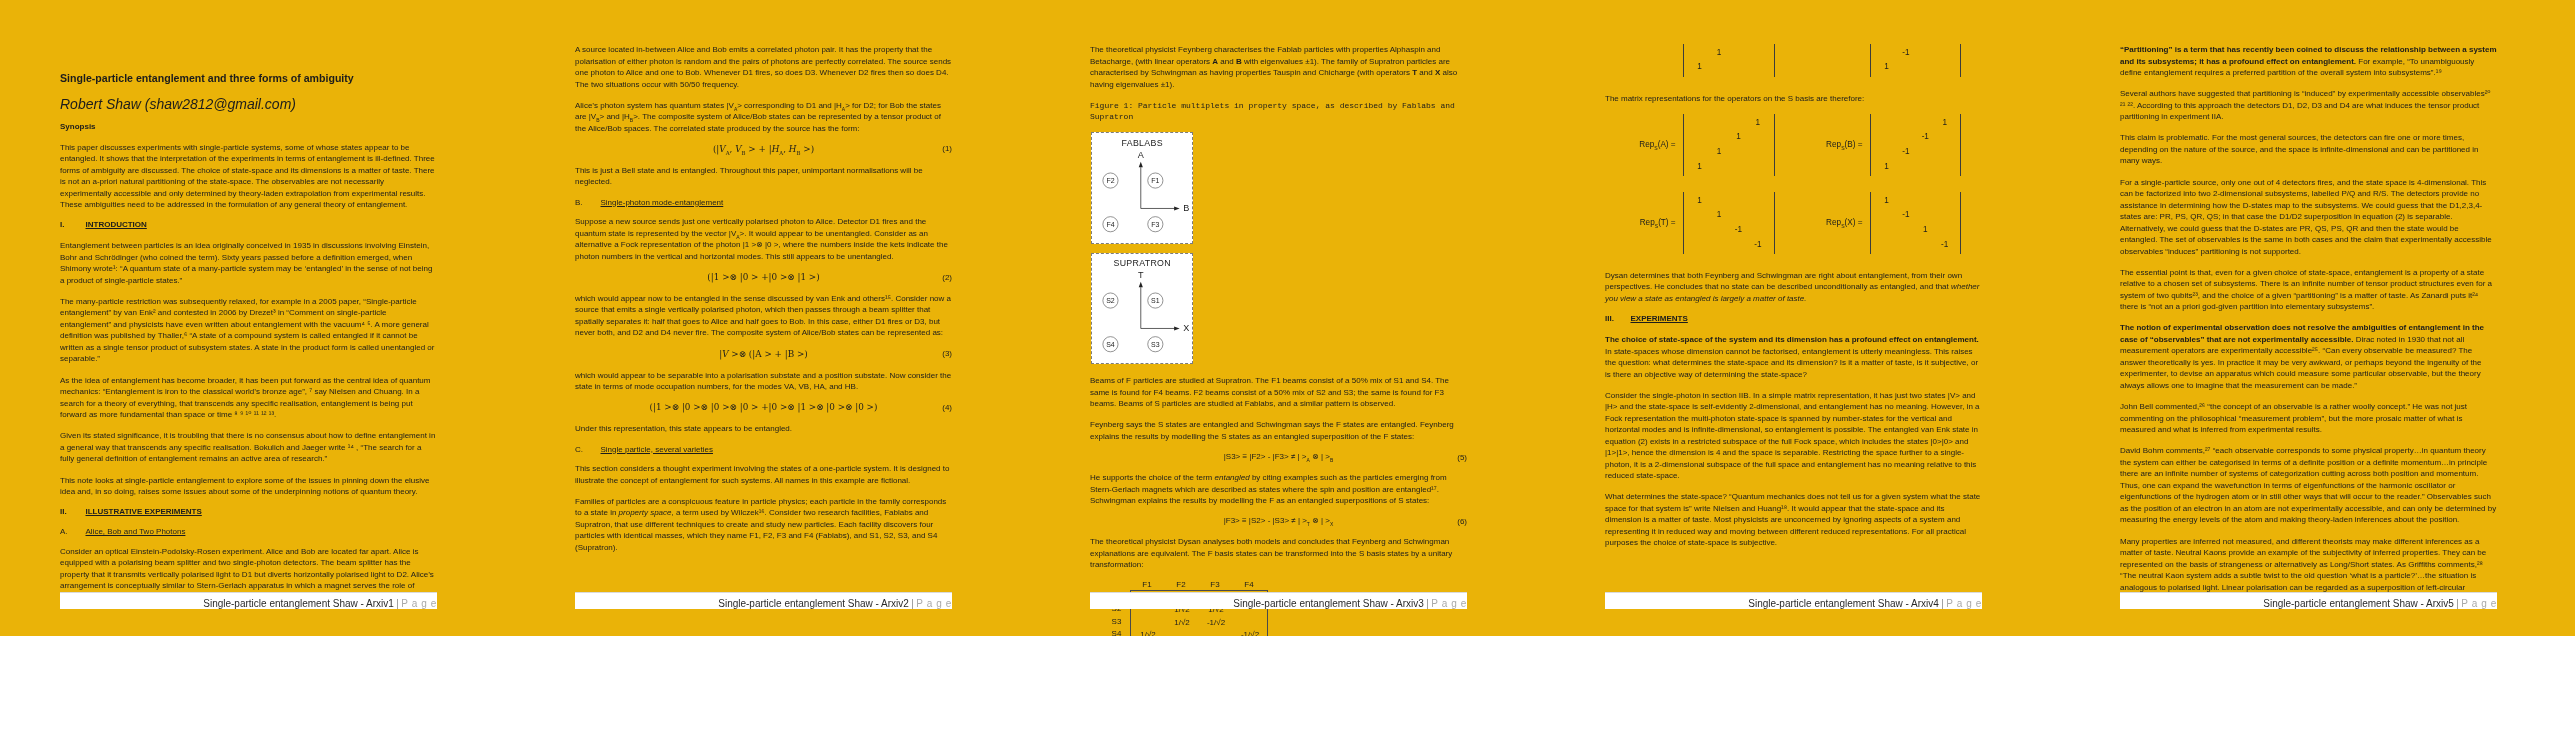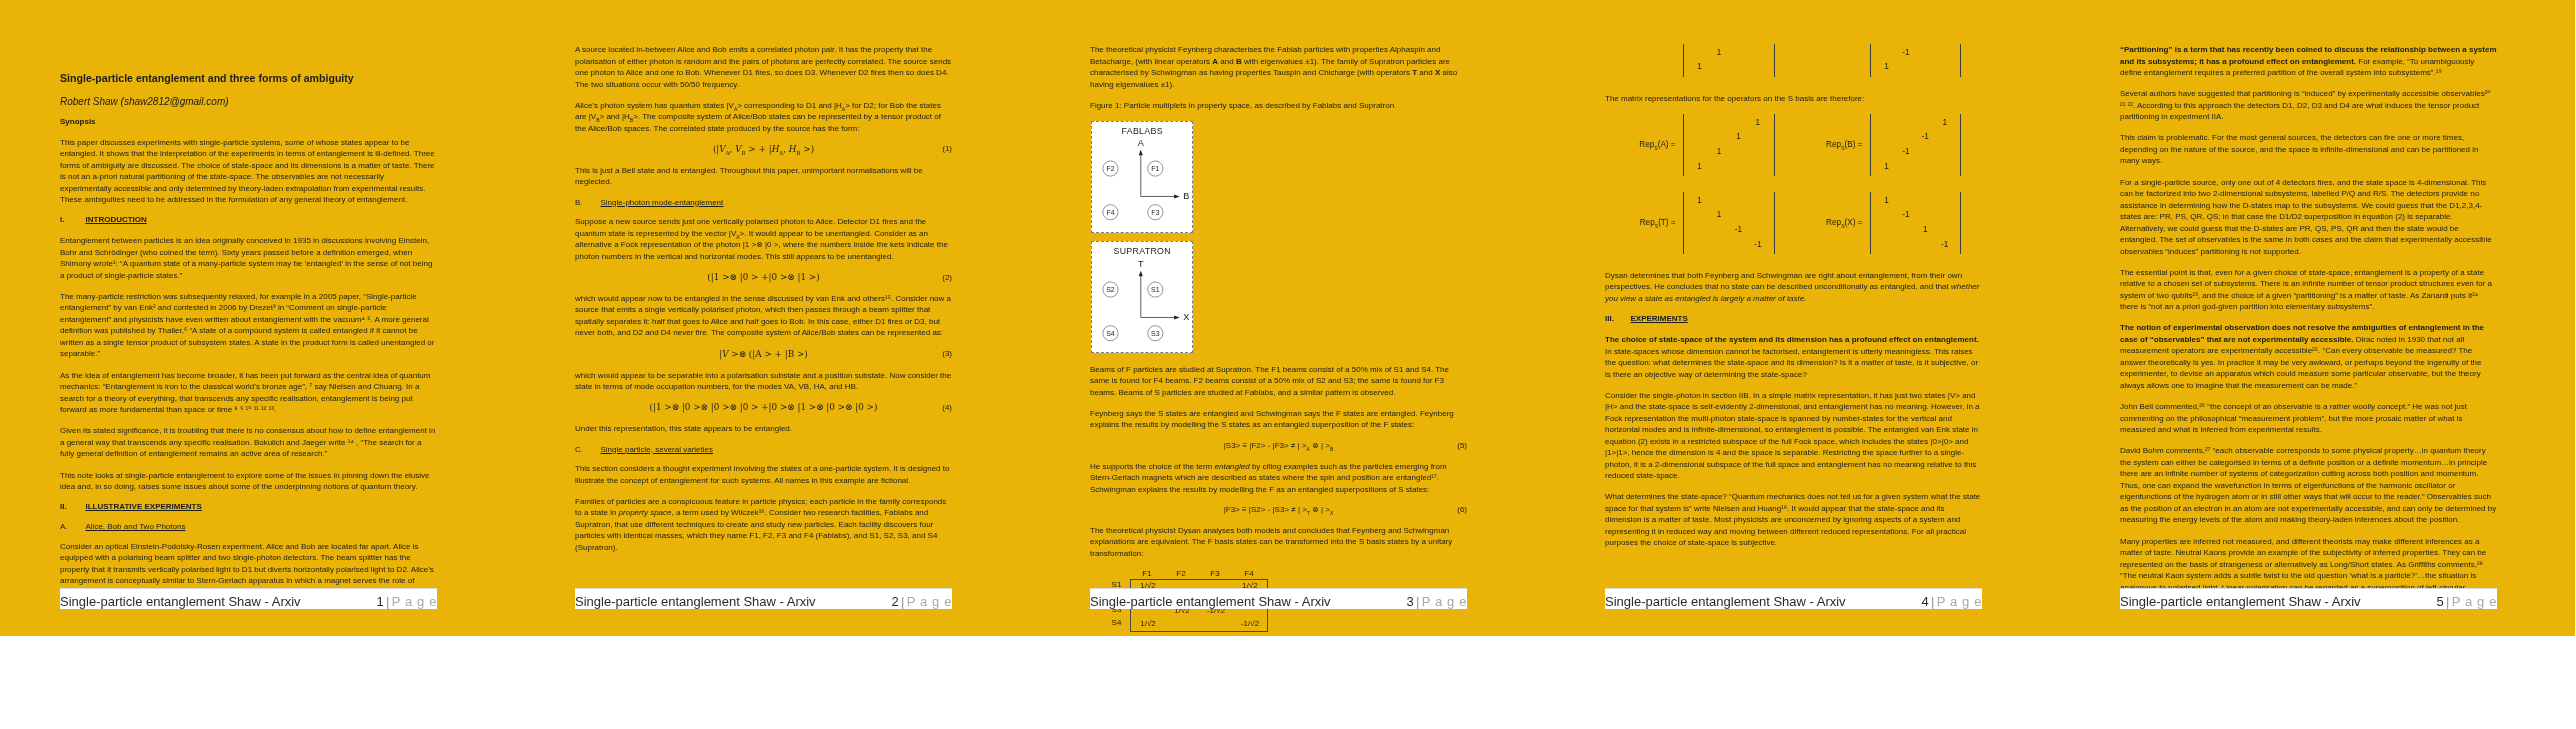--- a/index.html
+++ b/index.html
@@ -2,24 +2,24 @@
 <html style="font-size:9.7px"><head>
 <meta charset="utf-8">
 <style>
   html,body{margin:0;padding:0;background:#ffffff;}
   .canvas{position:relative;width:2576px;height:729px;background:#ffffff;display:flex;overflow:hidden;
           font-family:"Liberation Sans","DejaVu Sans",sans-serif;color:#1c1c1c;}
   .page{position:relative;flex:0 0 515px;width:515px;height:636px;box-sizing:border-box;
         padding:44px 78px 0 60px;overflow:hidden;background:#eab308;}
   .page.page-1{padding-top:72px;}
   .title{font-size:10.6px;font-weight:bold;margin:0 0 12px 0;}
-  .author{font-size:10px;font-style:italic;margin:0 0 10.3px 0;}
+  .author{font-size:14px;font-style:italic;margin:0 0 10.3px 0;}
   .syn-label{font-size:8px;font-weight:bold;margin:0 0 10.3px 0;}
   .para{font-size:8px;line-height:11.5px;margin:0 0 9.7px 0;text-align:left;}
-  .para.figcap{}
+  .para.figcap{font-family:Liberation Mono, monospace;}
   .heading{display:flex;font-size:8px;font-weight:bold;margin:2.4px 0 11px 0;}
   .subheading{display:flex;font-size:8px;margin:1.2px 0 9.7px 0;}
   .hnum{width:25.5px;flex:0 0 25.5px;}
   .htext,.shtext{text-decoration:underline;}
   .eqrow{position:relative;text-align:center;margin:1.2px 0 11px 0;font-size:8.8px;}
   .eq-serif{font-family:"DejaVu Serif",serif;}
   .eq-sans{font-family:"Liberation Sans","DejaVu Sans",sans-serif;font-size:8px;}
   .eqnum{position:absolute;right:0;top:0.6px;font-size:8px;font-family:"Liberation Sans","DejaVu Sans",sans-serif;font-style:normal;}
   .f-b{font-weight:bold;margin-top:36px;}
   .f-i{font-style:italic;}
@@ -37,21 +37,21 @@
   .tt-label{height:12.8px;line-height:12.8px;text-align:left;padding-left:3.6px;}
   .tt-grid{border:0.6px solid #4a4a4a;display:grid;grid-template-columns:repeat(4,34px);grid-auto-rows:12.8px;}
   .tt-cell{text-align:center;line-height:12.8px;}
   .mrow{display:flex;justify-content:center;gap:38px;margin:0 0 16px 0;}
   .mitem{display:flex;align-items:center;gap:7.3px;}
   .mlabel{min-width:50px;text-align:right;font-size:8.2px;}
   .mx{border-left:0.8px solid #3c3c3c;border-right:0.8px solid #3c3c3c;padding:1.8px 6px;
       display:grid;grid-template-columns:repeat(4,19.4px);grid-auto-rows:14.6px;}
   .mcell{text-align:center;line-height:14.6px;font-size:8.2px;}
   .pfooter{position:absolute;left:60px;right:78px;bottom:27px;border-top:0.6px solid #dadada;
-           background:#fff;padding-top:4.9px;display:flex;justify-content:space-between;font-size:13px;color:#2a2a2a;}
+           background:#fff;padding-top:4.9px;display:flex;justify-content:flex-end;font-size:10px;color:#2a2a2a;}
   .pnum{color:#2a2a2a;}
   .psep{color:#8f8f8f;padding:0 2.4px;}
   .pword{color:#a9a9a9;letter-spacing:0.6px;}
   svg text{font-family:"Liberation Sans","DejaVu Sans",sans-serif;fill:#222;}
 </style>
 </head>
 <body>
 
 <div class="canvas" id="doc-canvas">
     <div class="page page-1">

